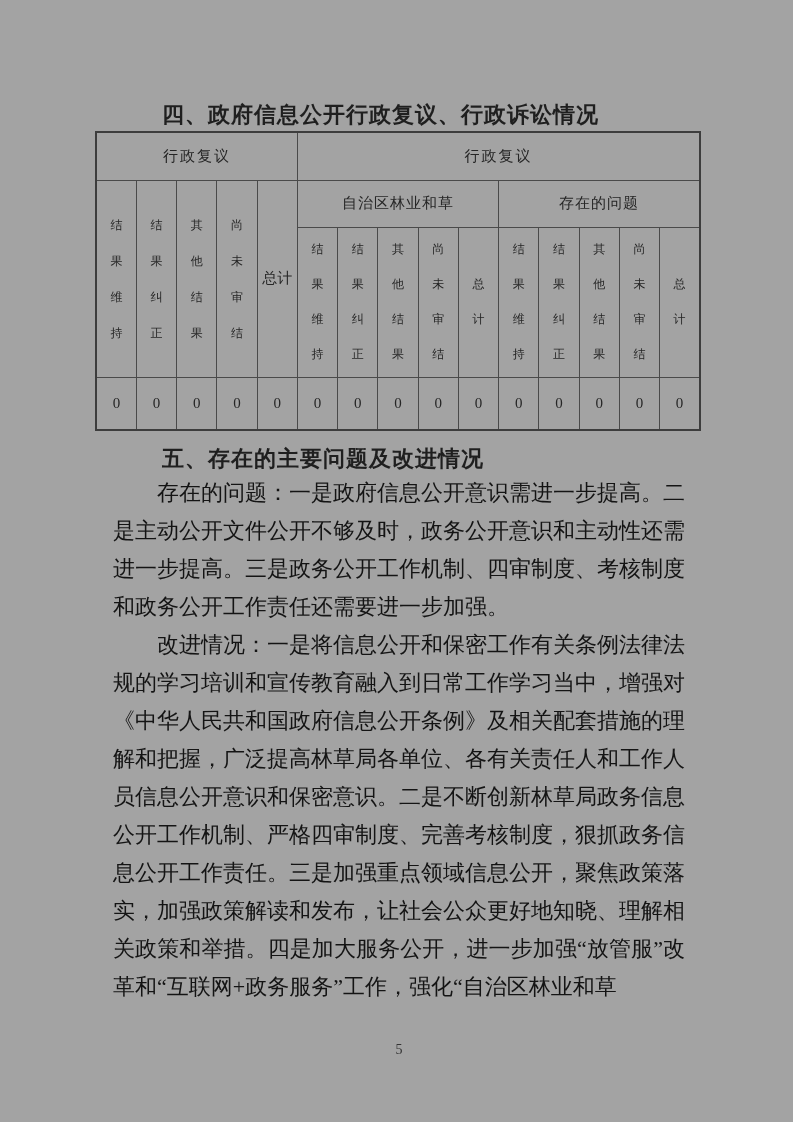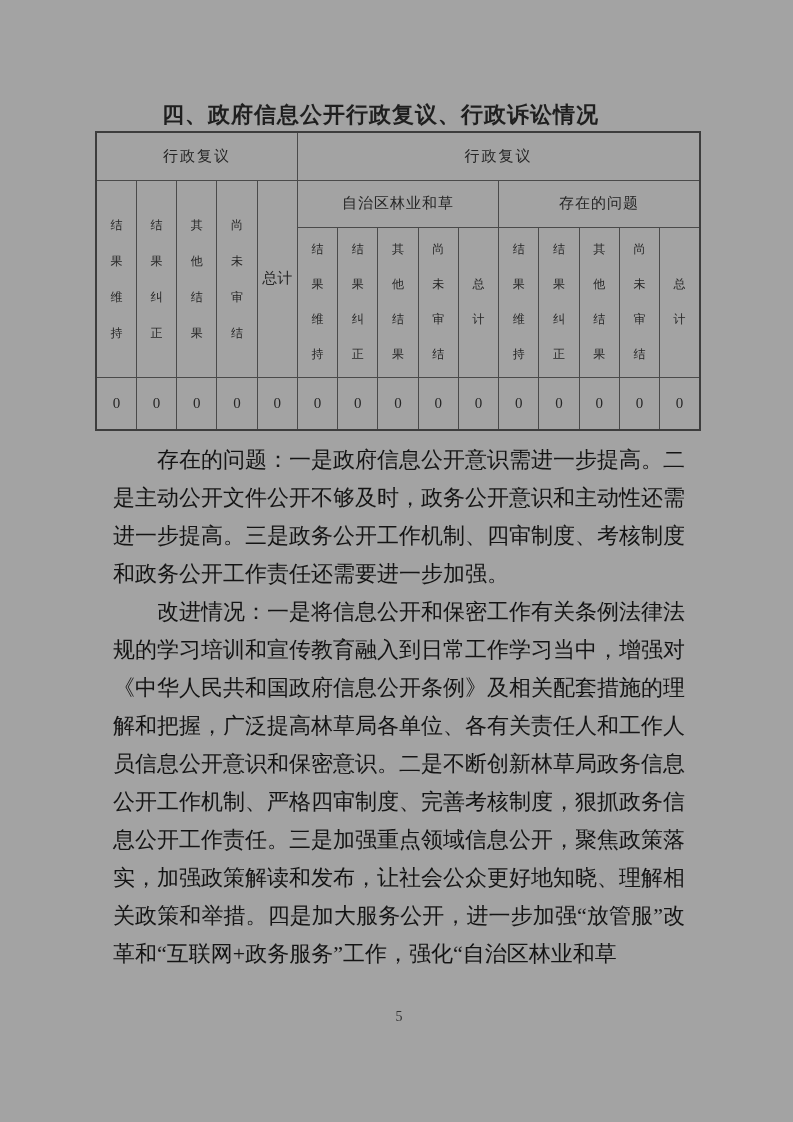--- a/index.html
+++ b/index.html
@@ -57,21 +57,21 @@
   }
   td.vspan .vtext { line-height: 36px; }
 
   .body-text p {
     font-size: 22px;
     line-height: 38px;
     text-align: justify;
     text-indent: 2em;
     color: #141414;
   }
-  .body-text { margin-top: 10px; }
+  .body-text { margin-top: 2px; }
   .page-number {
     text-align: center;
     margin-top: 36px;
     font-size: 14px;
     color: #333333;
   }
 </style>
 </head>
 <body>
 
@@ -164,20 +164,21 @@
       <td>0</td>
       <td>0</td>
       <td>0</td>
       <td>0</td>
       <td>0</td>
       <td>0</td>
     </tr>
   </tbody>
     </table>
 
+  <div class="section-title second">五、存在的主要问题及改进情况</div>
 
   <div class="body-text">
     <p>存在的问题：一是政府信息公开意识需进一步提高。二是主动公开文件公开不够及时，政务公开意识和主动性还需进一步提高。三是政务公开工作机制、四审制度、考核制度和政务公开工作责任还需要进一步加强。</p>
     <p>改进情况：一是将信息公开和保密工作有关条例法律法规的学习培训和宣传教育融入到日常工作学习当中，增强对《中华人民共和国政府信息公开条例》及相关配套措施的理解和把握，广泛提高林草局各单位、各有关责任人和工作人员信息公开意识和保密意识。二是不断创新林草局政务信息公开工作机制、严格四审制度、完善考核制度，狠抓政务信息公开工作责任。三是加强重点领域信息公开，聚焦政策落实，加强政策解读和发布，让社会公众更好地知晓、理解相关政策和举措。四是加大服务公开，进一步加强“放管服”改革和“互联网+政务服务”工作，强化“自治区林业和草</p>
   </div>
 
   <div class="page-number">5</div>
 
 </div>
 

